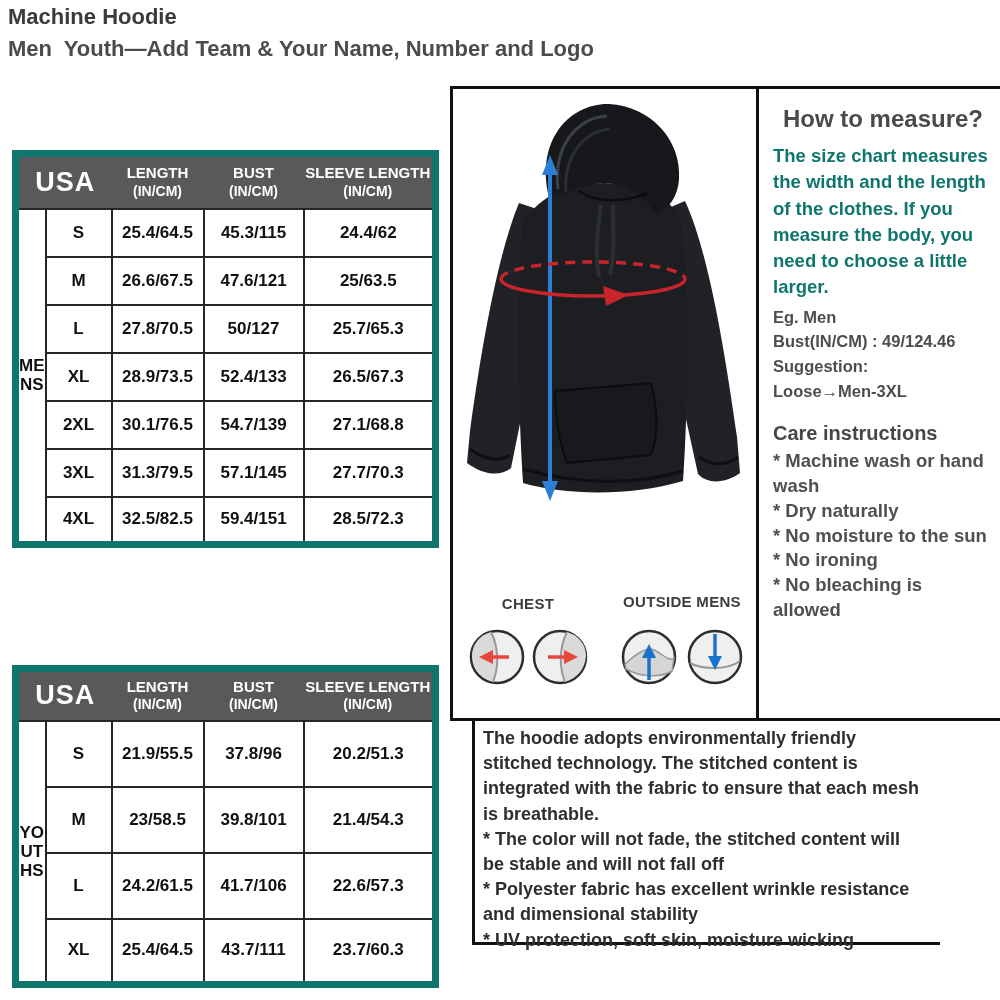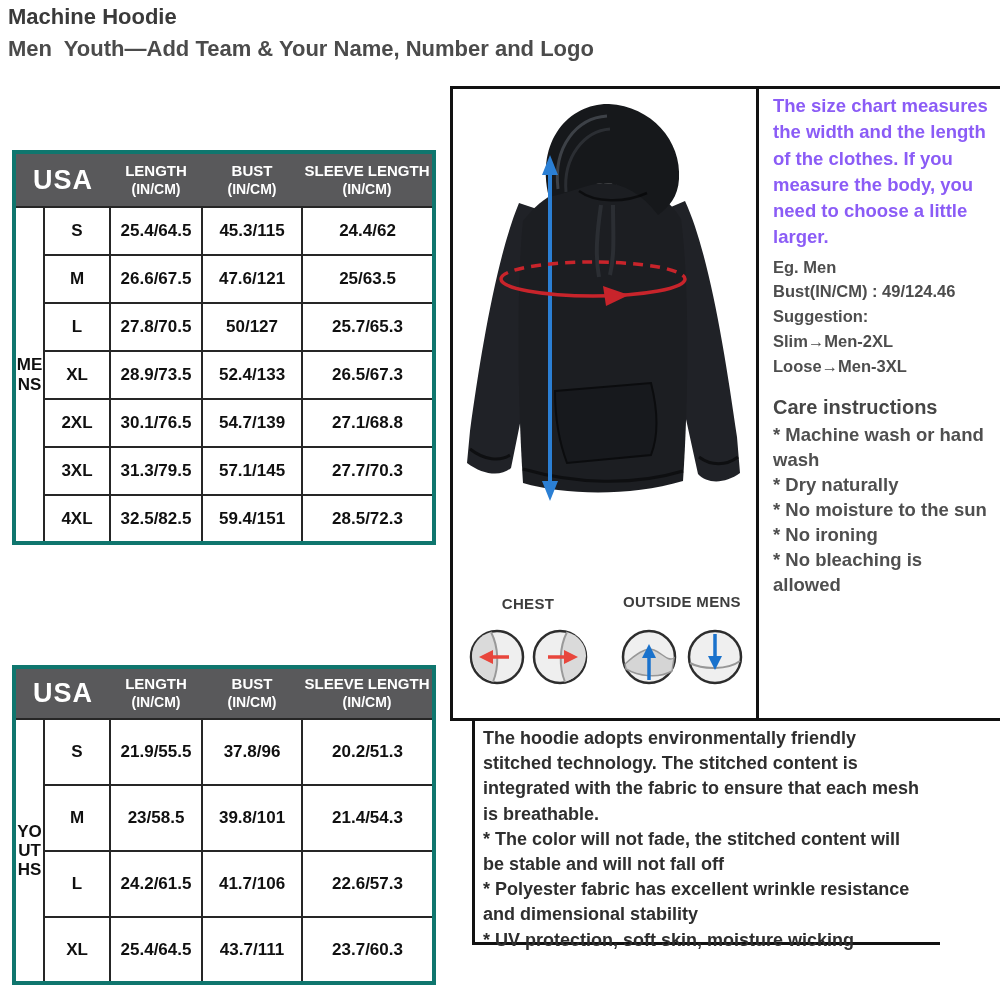--- a/index.html
+++ b/index.html
@@ -4,21 +4,21 @@
 <style>
   html,body{margin:0;padding:0;background:#fff;}
   .canvas{position:relative;width:1000px;height:1000px;background:#fff;overflow:hidden;
           font-family:"Liberation Sans","DejaVu Sans",sans-serif;color:#333;}
 
   
   .page-title{position:absolute;left:8px;top:4px;font-size:22px;font-weight:700;color:#3a3a3a;}
   .page-subtitle{position:absolute;left:8px;top:36px;font-size:22px;font-weight:700;color:#4b4b4b;white-space:pre;}
 
   
-  .size-table{position:absolute;border-collapse:collapse;table-layout:fixed;border:4px solid #0f766e;background:#f97316;}
+  .size-table{position:absolute;border-collapse:collapse;table-layout:fixed;border:7px solid #0f766e;background:#f97316;}
   .size-table.mens{left:12px;top:150px;width:420px;}
   .size-table.youths{left:12px;top:665px;width:420px;}
   .size-table thead tr{height:55px;}
   .size-table.youths thead tr{height:52px;}
   .size-table thead th{background:#59595b;color:#fff;border:0;padding:0;vertical-align:middle;text-align:center;}
   th.usa{font-size:27px;font-weight:700;letter-spacing:1px;}
   th .h1{display:block;font-size:15px;font-weight:700;line-height:1.25;}
   th .h2{display:block;font-size:14px;font-weight:700;line-height:1.25;}
   .size-table tbody td{border:2px solid #262626;text-align:center;vertical-align:middle;
                        font-weight:700;color:#101010;font-size:17px;padding:0;background:#fff;}
@@ -34,21 +34,21 @@
   .panel-left{position:relative;width:303px;height:100%;}
   .panel-right{position:relative;width:247px;height:100%;border-left:3px solid #111;
                box-sizing:border-box;padding:4px 10px 0 14px;}
   .hoodie-svg{position:absolute;left:0;top:2px;display:block;}
   .diagram-label{position:absolute;font-size:15px;font-weight:700;color:#3d3d3d;letter-spacing:.3px;text-align:center;}
   .label-chest{left:22px;top:506px;width:106px;}
   .label-seam{left:149px;top:504px;width:160px;}
   .icons-svg{position:absolute;left:0;top:528px;display:block;}
 
   .htm-heading{text-align:center;font-size:24px;font-weight:700;color:#4a4a4a;margin:12px 0 10px;}
-  .htm-body{font-size:18.5px;font-weight:700;color:#8b5cf6;line-height:1.42;margin:0;}
+  .htm-body{font-size:18.5px;font-weight:700;color:#0f766e;line-height:1.42;margin:0;}
   .htm-example{margin-top:4px;font-size:16.5px;font-weight:700;color:#4d4d4d;line-height:1.5;}
   .htm-care-heading{font-size:20px;font-weight:700;color:#464646;margin:18px 0 4px;}
   .htm-care{font-size:18.5px;font-weight:700;color:#4f4f4f;line-height:1.35;}
 
   
   .description-box{position:absolute;left:472px;top:718px;width:468px;height:227px;box-sizing:border-box;
                    border-top:3px solid #111;border-left:3px solid #111;border-bottom:3px solid #111;
                    padding:5px 18px 0 8px;}
   .description-box p{margin:0;font-size:18px;font-weight:700;color:#2e2e2e;line-height:1.4;}
 </style>
@@ -244,26 +244,26 @@
         <g>
           <circle cx="262" cy="40" r="26" fill="#efefef" stroke="#2d2d2d" stroke-width="2.5"></circle>
           <path d="M237,46 C250,53 275,53 287,44" fill="none" stroke="#979797" stroke-width="2"></path>
           <line x1="262" y1="17" x2="262" y2="42" stroke-width="3.5" stroke="#1a72cc"></line>
           <polygon points="262,53 255,39 269,39" fill="#1a72cc"></polygon>
         </g>
       </svg>
     </div>
 
     <div class="panel-right">
+      <div class="htm-heading">How to measure?</div>
       <p class="htm-body">The size chart measures the width and the length of the clothes.  If you measure the body, you need to choose a little larger.</p>
       <div class="htm-example">
         <div>Eg. Men</div>
         <div>Bust(IN/CM) : 49/124.46</div>
         <div>Suggestion:</div>
-        <div>Slim→Men-2XL</div>
         <div>Loose→Men-3XL</div>
       </div>
       <div class="htm-care-heading">Care instructions</div>
       <div class="htm-care">
         <div>* Machine wash or hand wash</div>
         <div>* Dry naturally</div>
         <div>* No moisture to the sun</div>
         <div>* No ironing</div>
         <div>* No bleaching is allowed</div>
       </div>

